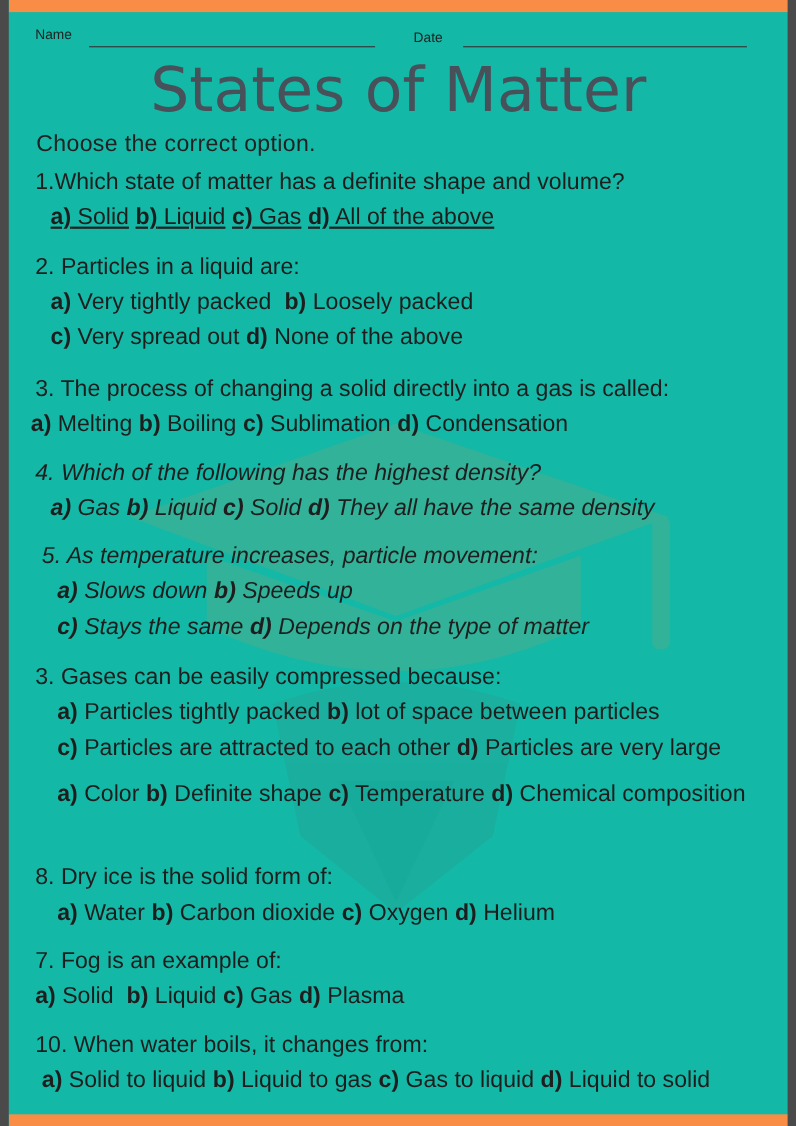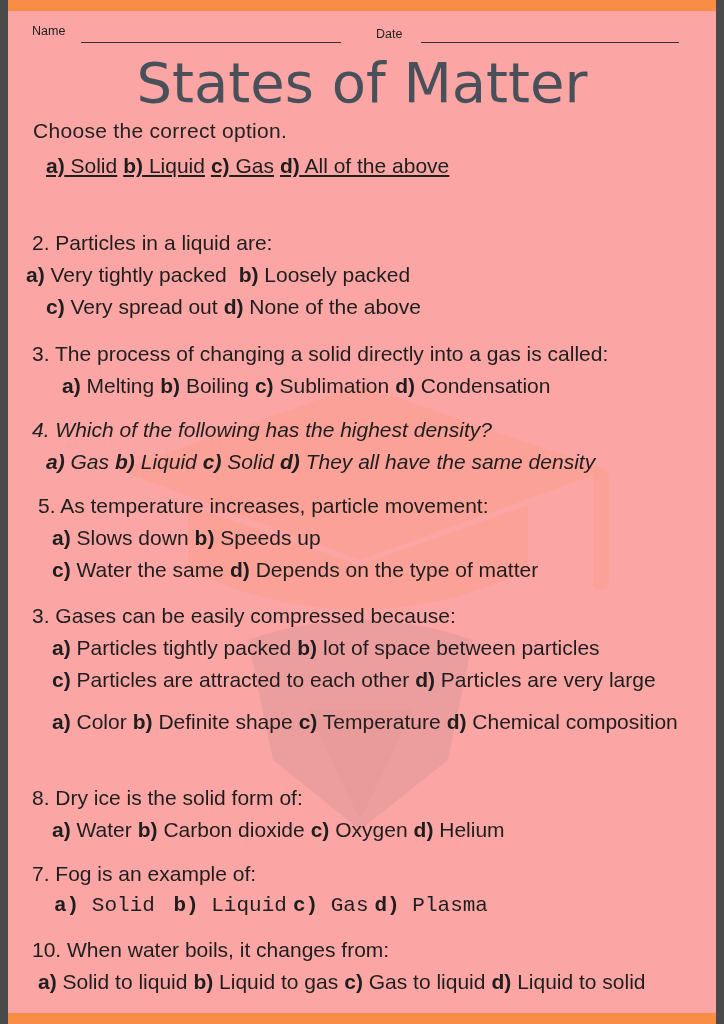--- a/index.html
+++ b/index.html
@@ -3,21 +3,21 @@
 <meta charset="utf-8">
 <style>
   html, body { margin: 0; padding: 0; }
   body {
     width: 724px; height: 1024px; overflow: hidden;
     background: #4a4a4a;
     font-family: "Liberation Sans", "DejaVu Sans", sans-serif;
   }
   .page {
     position: absolute; left: 8px; top: 0; width: 708px; height: 1024px;
-    background: #fca5a5; overflow: hidden;
+    background: #14b8a6; overflow: hidden;
   }
   .bar-top { position: absolute; left: 0; top: 0; width: 100%; height: 11px; background: #f98d45; }
   .bar-bottom { position: absolute; left: 0; bottom: 0; width: 100%; height: 11px; background: #f98d45; }
 
   .watermark { position: absolute; left: 0; top: 0; width: 708px; height: 1024px; pointer-events: none; }
 
   .header-fields { position: absolute; top: 22px; left: 0; width: 100%; height: 24px; font-size: 12.5px; color: #222; }
   .name-label { position: absolute; left: 24px; top: 2px; }
   .name-line { position: absolute; left: 73px; top: 20px; width: 260px; border-bottom: 1px solid #333; }
   .date-label { position: absolute; left: 368px; top: 5px; }
@@ -59,55 +59,56 @@
     <div class="name-line"></div>
     <span class="date-label">Date</span>
     <div class="date-line"></div>
   </div>
 
   <div class="title">States of Matter</div>
   <div class="instructions">Choose the correct option.</div>
 
   <div id="questions">
       <div class="q" style="top: 150px;">
+        <div class="stem">1.Which state of matter has a definite shape and volume?</div>
         <div class="opts" style="padding-left: 38px; text-decoration: underline;"><span class="opt"><b>a)</b><span> Solid</span></span><span class="opt"><b>b)</b><span> Liquid</span></span><span class="opt"><b>c)</b><span> Gas</span></span><span class="opt"><b>d)</b><span> All of the above</span></span></div>
       </div>
       <div class="q" style="top: 227px;">
         <div class="stem">2. Particles in a liquid are:</div>
-        <div class="opts" style="padding-left: 18px;"><span class="opt"><b>a)</b><span> Very tightly packed </span></span><span class="opt"><b>b)</b><span> Loosely packed</span></span></div>
+        <div class="opts" style="padding-left: 38px;"><span class="opt"><b>a)</b><span> Very tightly packed </span></span><span class="opt"><b>b)</b><span> Loosely packed</span></span></div>
         <div class="opts" style="padding-left: 38px;"><span class="opt"><b>c)</b><span> Very spread out</span></span><span class="opt"><b>d)</b><span> None of the above</span></span></div>
       </div>
       <div class="q" style="top: 338px;">
         <div class="stem">3. The process of changing a solid directly into a gas is called:</div>
-        <div class="opts" style="padding-left: 54px;"><span class="opt"><b>a)</b><span> Melting</span></span><span class="opt"><b>b)</b><span> Boiling</span></span><span class="opt"><b>c)</b><span> Sublimation</span></span><span class="opt"><b>d)</b><span> Condensation</span></span></div>
+        <div class="opts" style="padding-left: 20px;"><span class="opt"><b>a)</b><span> Melting</span></span><span class="opt"><b>b)</b><span> Boiling</span></span><span class="opt"><b>c)</b><span> Sublimation</span></span><span class="opt"><b>d)</b><span> Condensation</span></span></div>
       </div>
       <div class="q" style="top: 414px; font-style: italic;">
         <div class="stem">4. Which of the following has the highest density?</div>
         <div class="opts" style="padding-left: 38px;"><span class="opt"><b>a)</b><span> Gas</span></span><span class="opt"><b>b)</b><span> Liquid</span></span><span class="opt"><b>c)</b><span> Solid</span></span><span class="opt"><b>d)</b><span> They all have the same density</span></span></div>
       </div>
-      <div class="q" style="top: 490px;">
+      <div class="q" style="top: 490px; font-style: italic;">
         <div class="stem" style="padding-left: 30px;">5. As temperature increases, particle movement:</div>
         <div class="opts" style="padding-left: 44px;"><span class="opt"><b>a)</b><span> Slows down</span></span><span class="opt"><b>b)</b><span> Speeds up</span></span></div>
-        <div class="opts" style="padding-left: 44px;"><span class="opt"><b>c)</b><span> Water the same</span></span><span class="opt"><b>d)</b><span> Depends on the type of matter</span></span></div>
+        <div class="opts" style="padding-left: 44px;"><span class="opt"><b>c)</b><span> Stays the same</span></span><span class="opt"><b>d)</b><span> Depends on the type of matter</span></span></div>
       </div>
       <div class="q" style="top: 600px;">
         <div class="stem">3. Gases can be easily compressed because:</div>
         <div class="opts" style="padding-left: 44px;"><span class="opt"><b>a)</b><span> Particles tightly packed</span></span><span class="opt"><b>b)</b><span> lot of space between particles</span></span></div>
         <div class="opts" style="padding-left: 44px;"><span class="opt"><b>c)</b><span> Particles are attracted to each other</span></span><span class="opt"><b>d)</b><span> Particles are very large</span></span></div>
       </div>
       <div class="q" style="top: 706px;">
         <div class="opts" style="padding-left: 44px;"><span class="opt"><b>a)</b><span> Color</span></span><span class="opt"><b>b)</b><span> Definite shape</span></span><span class="opt"><b>c)</b><span> Temperature</span></span><span class="opt"><b>d)</b><span> Chemical composition</span></span></div>
       </div>
       <div class="q" style="top: 782px;">
         <div class="stem">8. Dry ice is the solid form of:</div>
         <div class="opts" style="padding-left: 44px;"><span class="opt"><b>a)</b><span> Water</span></span><span class="opt"><b>b)</b><span> Carbon dioxide</span></span><span class="opt"><b>c)</b><span> Oxygen</span></span><span class="opt"><b>d)</b><span> Helium</span></span></div>
       </div>
       <div class="q" style="top: 858px;">
         <div class="stem">7. Fog is an example of:</div>
-        <div class="opts" style="padding-left: 46px; font-family: Liberation Mono, monospace;"><span class="opt"><b>a)</b><span> Solid </span></span><span class="opt"><b>b)</b><span> Liquid</span></span><span class="opt"><b>c)</b><span> Gas</span></span><span class="opt"><b>d)</b><span> Plasma</span></span></div>
+        <div class="opts" style="padding-left: 24px;"><span class="opt"><b>a)</b><span> Solid </span></span><span class="opt"><b>b)</b><span> Liquid</span></span><span class="opt"><b>c)</b><span> Gas</span></span><span class="opt"><b>d)</b><span> Plasma</span></span></div>
       </div>
       <div class="q" style="top: 934px;">
         <div class="stem">10. When water boils, it changes from:</div>
         <div class="opts" style="padding-left: 30px;"><span class="opt"><b>a)</b><span> Solid to liquid</span></span><span class="opt"><b>b)</b><span> Liquid to gas</span></span><span class="opt"><b>c)</b><span> Gas to liquid</span></span><span class="opt"><b>d)</b><span> Liquid to solid</span></span></div>
       </div>
     </div>
 
   <div class="bar-bottom"></div>
 </div>
 

